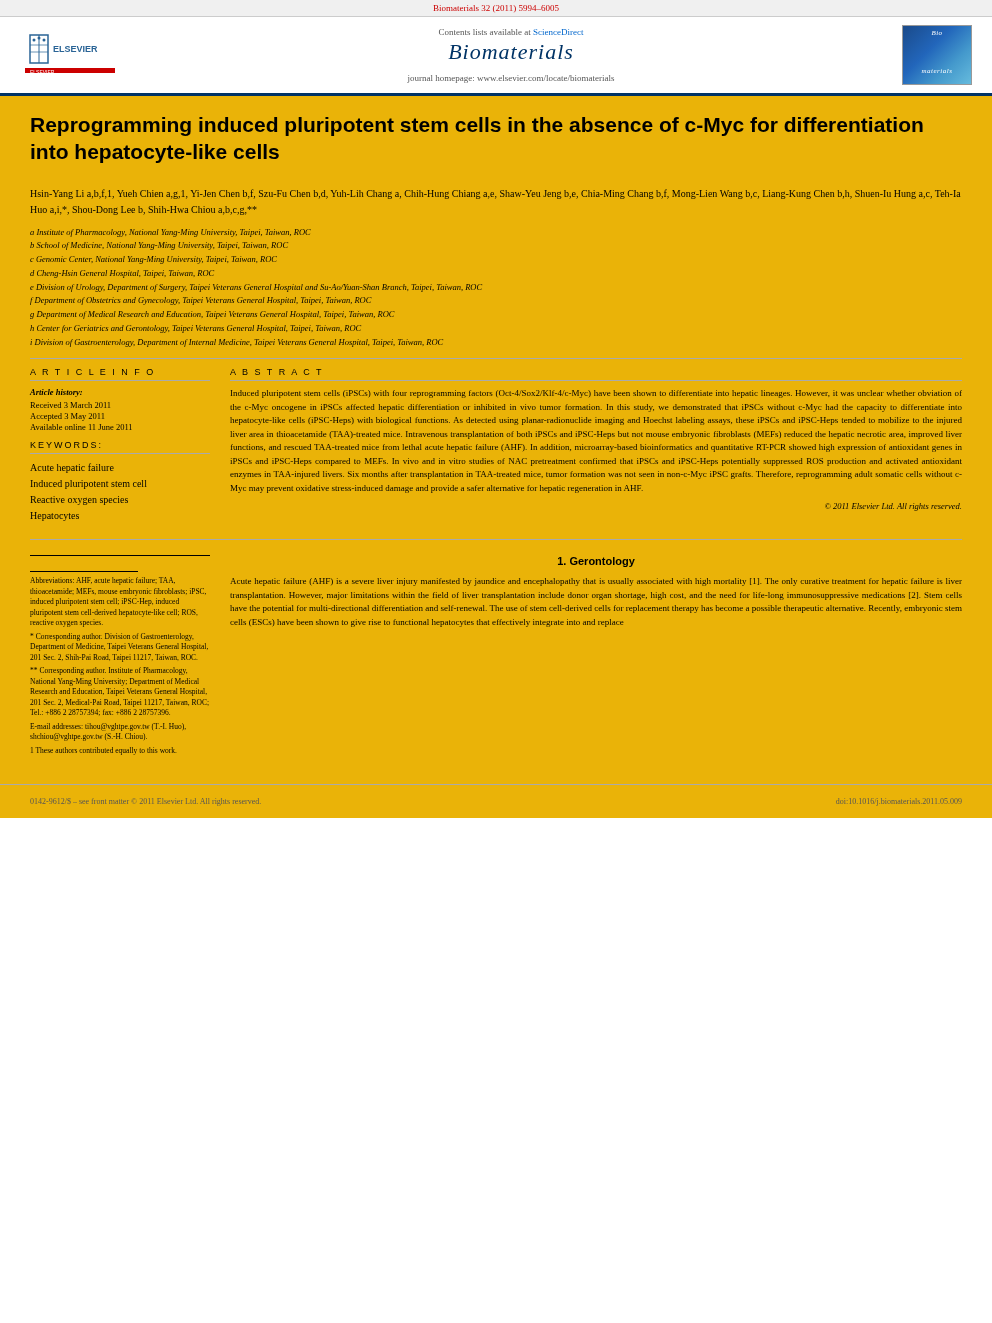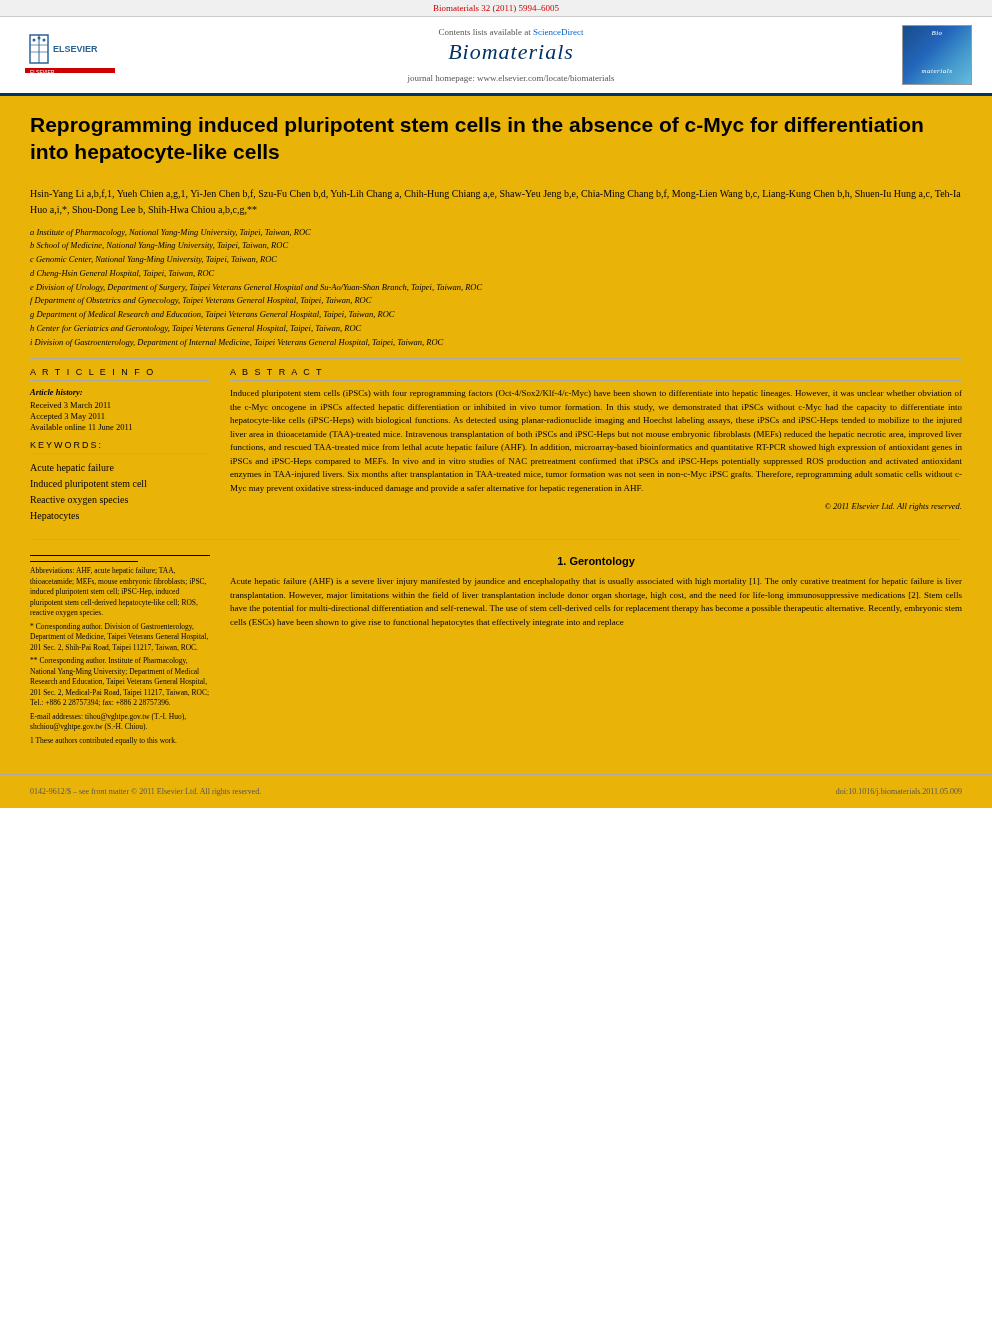--- a/index.html
+++ b/index.html
@@ -222,21 +222,21 @@
       display: flex;
       gap: 20px;
     }
 
     .intro-footnotes {
       width: 180px;
       flex-shrink: 0;
       font-size: 7.5px;
       line-height: 1.4;
       border-top: 1px solid #000;
-      padding-top: 5px;
+      padding-top: 15px;
     }
 
     .intro-footnotes p {
       margin-bottom: 3px;
     }
 
     .intro-main {
       flex: 1;
     }
 

